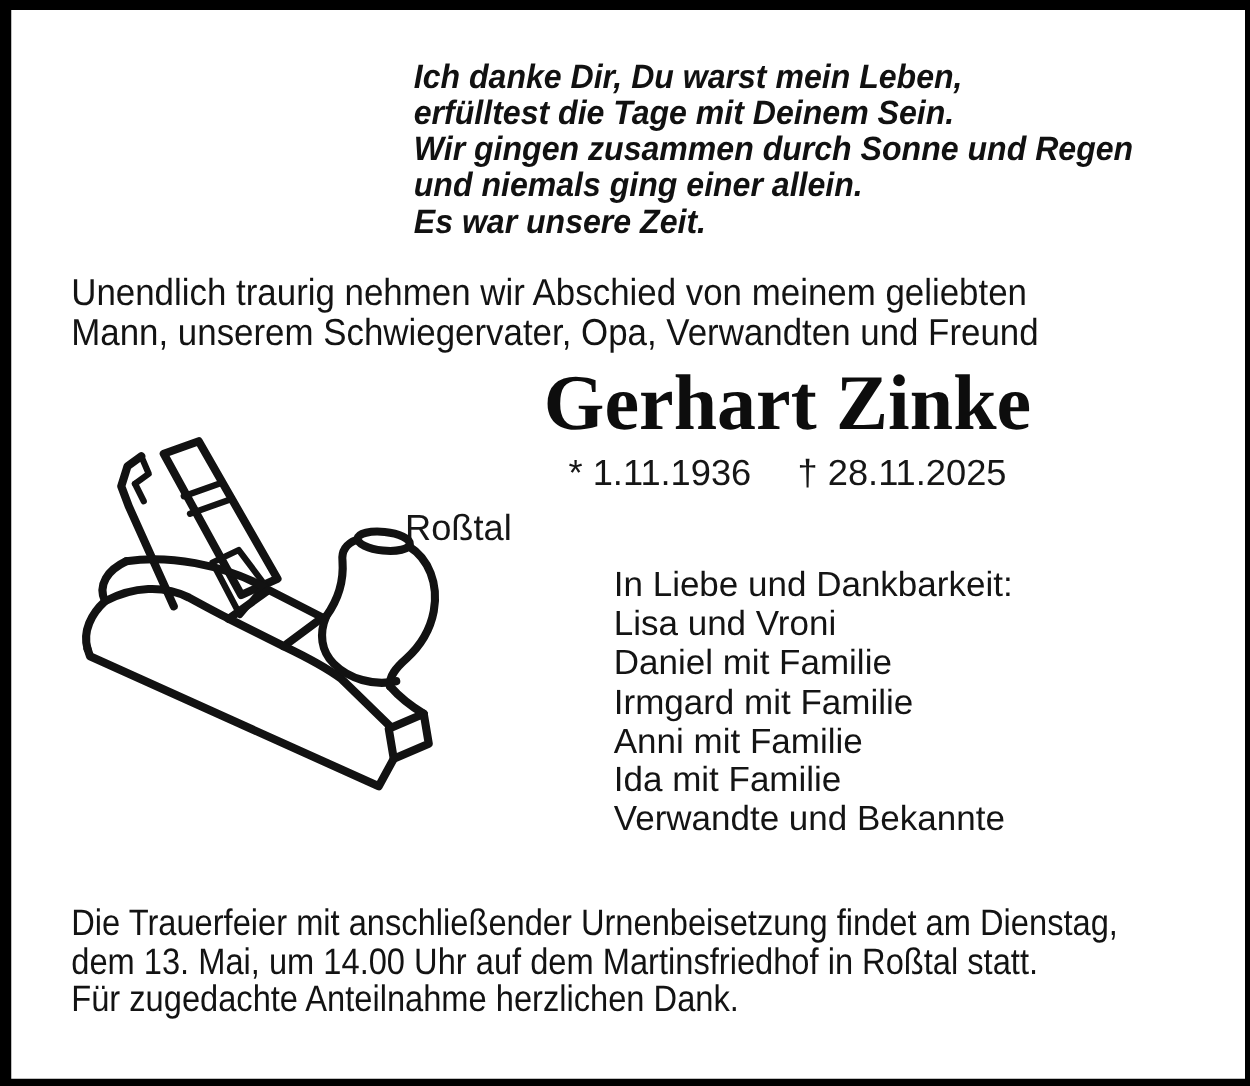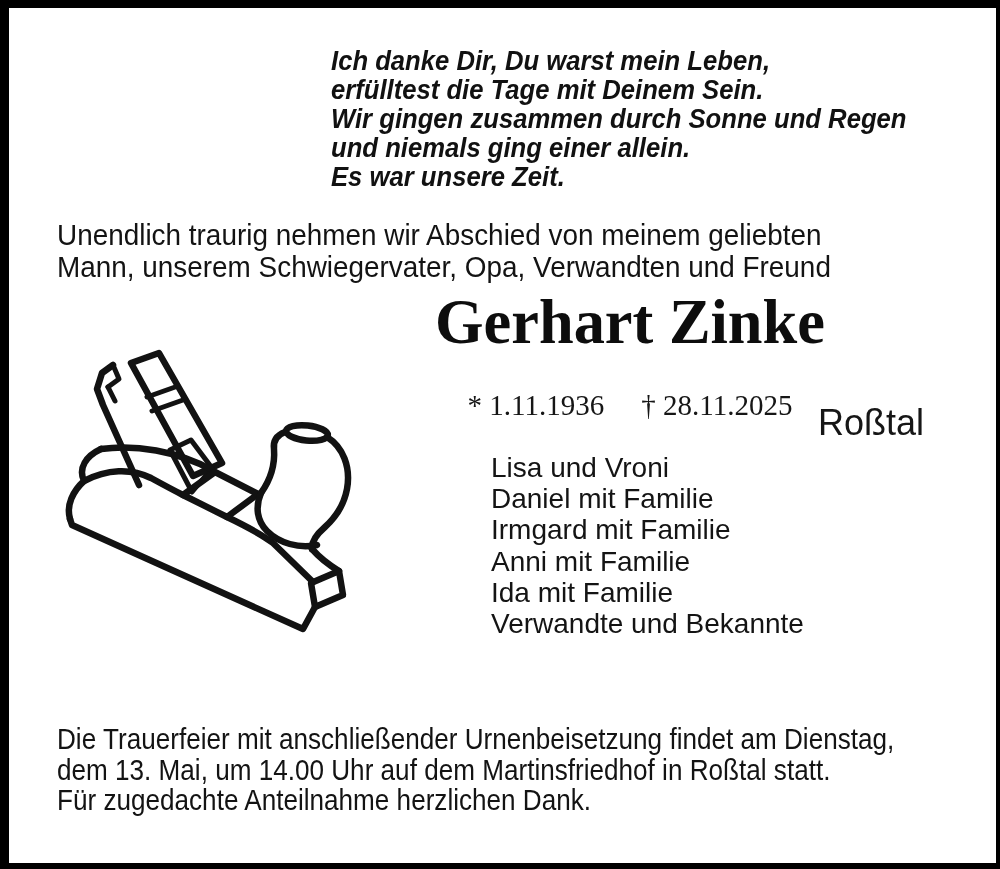--- a/index.html
+++ b/index.html
@@ -37,29 +37,29 @@
   }
   .deceased-name {
     font-family: "Liberation Serif", serif;
     font-weight: bold;
     font-size: 63px; line-height: 1.05;
     transform: scaleX(0.99); transform-origin: center top;
     color: #0d0d0d;
     white-space: nowrap;
   }
   .dates-row {
-    left: 340px; top: 390px; width: 580px;
+    left: 340px; top: 364px; width: 580px;
     display: flex; justify-content: center; gap: 37px;
     font-size: 29px; line-height: 30px;
-    color: #161616; white-space: nowrap; font-family: Liberation Serif, serif;
+    color: #161616; white-space: nowrap;
   }
   .place-row {
-    left: 344px; top: 408px; width: 580px;
-    text-align: right;
-    font-size: 36px; line-height: 30px;
+    left: 324px; top: 408px; width: 580px;
+    text-align: left;
+    font-size: 29px; line-height: 30px;
     color: #161616;
   }
   .mourners {
     left: 491px; top: 452px;
     font-size: 28px; line-height: 31.2px;
     color: #141414; white-space: nowrap;
   }
   .funeral {
     left: 57px; top: 724px;
     font-size: 29.5px; line-height: 30.5px;
@@ -94,20 +94,21 @@
 </div>
 
 <div class="abs dates-row">
   <span>* 1.11.1936</span>
   <span>† 28.11.2025</span>
 </div>
 
 <div class="abs place-row">Roßtal</div>
 
 <div class="abs mourners">
+  <span class="line">In Liebe und Dankbarkeit:</span>
   <span class="line">Lisa und Vroni</span>
   <span class="line">Daniel mit Familie</span>
   <span class="line">Irmgard mit Familie</span>
   <span class="line">Anni mit Familie</span>
   <span class="line">Ida mit Familie</span>
   <span class="line">Verwandte und Bekannte</span>
 </div>
 
 <div class="abs funeral">
   <span class="line">Die Trauerfeier mit anschließender Urnenbeisetzung findet am Dienstag,</span>

